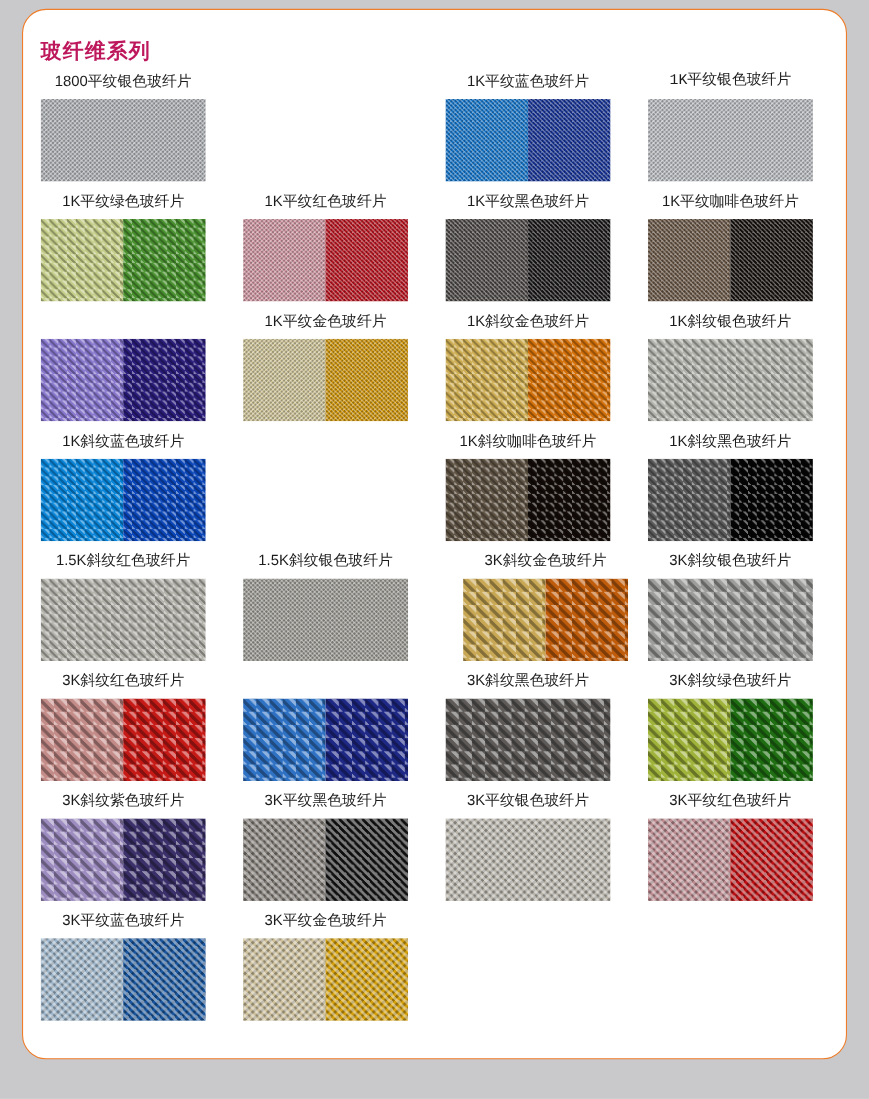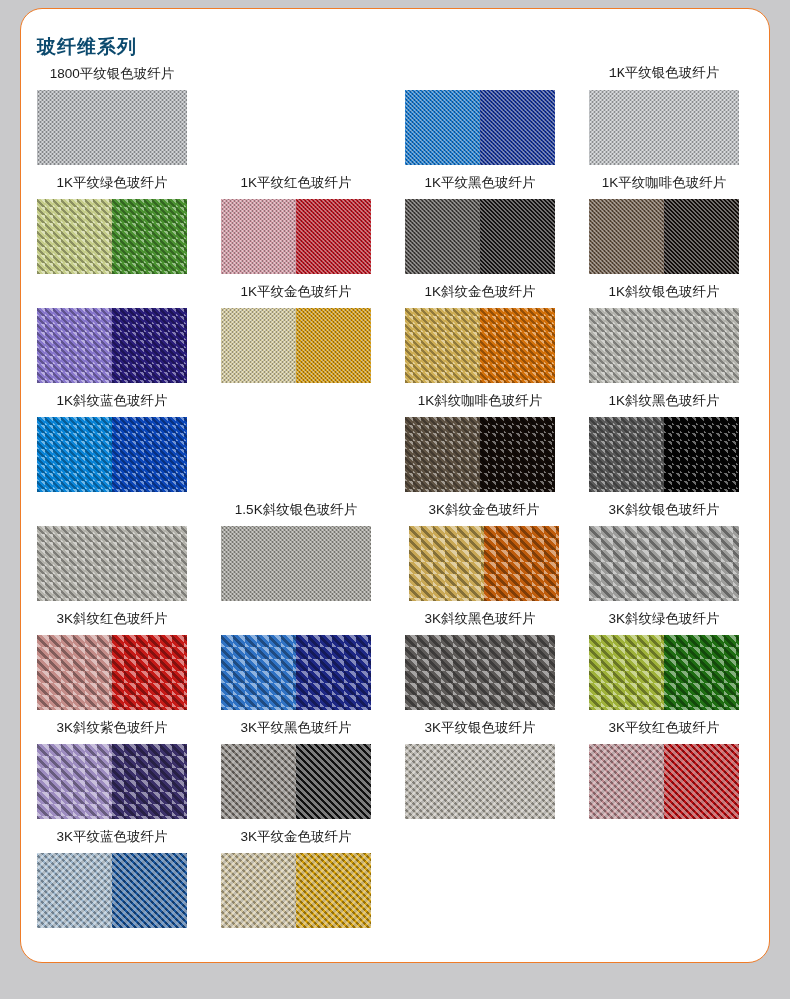--- a/index.html
+++ b/index.html
@@ -20,21 +20,21 @@
     border:1px solid #ef7c28;
     border-radius:22px;
     box-sizing:border-box;
   }
 
   .section-title{
     position:absolute;
     left:37px;top:34px;
     font-size:19px;
     font-weight:bold;
-    color:#0c4a6e;
+    color:#be185d;
     letter-spacing:1px;
     white-space:nowrap;
   }
 
   .grid{
     position:absolute;
     left:0;top:62px;
     width:790px;
   }
   .row{
@@ -118,20 +118,21 @@
   <div class="section-title">玻纤维系列</div>
   <div class="grid">
       <div class="row">
         <div class="cell" style="left: 20px;">
           <div class="cell-label">1800平纹银色玻纤片</div>
           <div class="swatch">
             <div class="half full weave-plain" style="background: rgb(182, 185, 189);"></div>
           </div>
         </div>
         <div class="cell" style="left: 388px;">
+          <div class="cell-label">1K平纹蓝色玻纤片</div>
           <div class="swatch">
             <div class="half weave-plain" style="background: rgb(20, 121, 210);"></div>
             <div class="half weave-plain" style="background: rgb(21, 51, 155);"></div>
           </div>
         </div>
         <div class="cell" style="left: 572px; font-family: Liberation Mono, monospace;">
           <div class="cell-label">1K平纹银色玻纤片</div>
           <div class="swatch">
             <div class="half full weave-plain" style="background: rgb(192, 195, 199);"></div>
           </div>
@@ -213,31 +214,32 @@
         <div class="cell" style="left: 572px;">
           <div class="cell-label">1K斜纹黑色玻纤片</div>
           <div class="swatch">
             <div class="half weave-twill" style="background: rgb(90, 90, 90);"></div>
             <div class="half weave-twill" style="background: rgb(5, 5, 5);"></div>
           </div>
         </div>
       </div>
       <div class="row">
         <div class="cell" style="left: 20px;">
+          <div class="cell-label">1.5K斜纹红色玻纤片</div>
           <div class="swatch">
             <div class="half full weave-twill" style="background: rgb(179, 178, 171);"></div>
           </div>
         </div>
         <div class="cell" style="left: 204px;">
           <div class="cell-label">1.5K斜纹银色玻纤片</div>
           <div class="swatch">
             <div class="half full weave-plain" style="background: rgb(163, 162, 155);"></div>
           </div>
         </div>
-        <div class="cell" style="left: 392px;">
+        <div class="cell" style="left: 404px;">
           <div class="cell-label">3K斜纹金色玻纤片</div>
           <div class="swatch">
             <div class="half weave-coarse" style="background: rgb(201, 168, 85);"></div>
             <div class="half weave-coarse" style="background: rgb(191, 92, 12);"></div>
           </div>
         </div>
         <div class="cell" style="left: 572px;">
           <div class="cell-label">3K斜纹银色玻纤片</div>
           <div class="swatch">
             <div class="half full weave-coarse" style="background: rgb(157, 157, 155);"></div>

